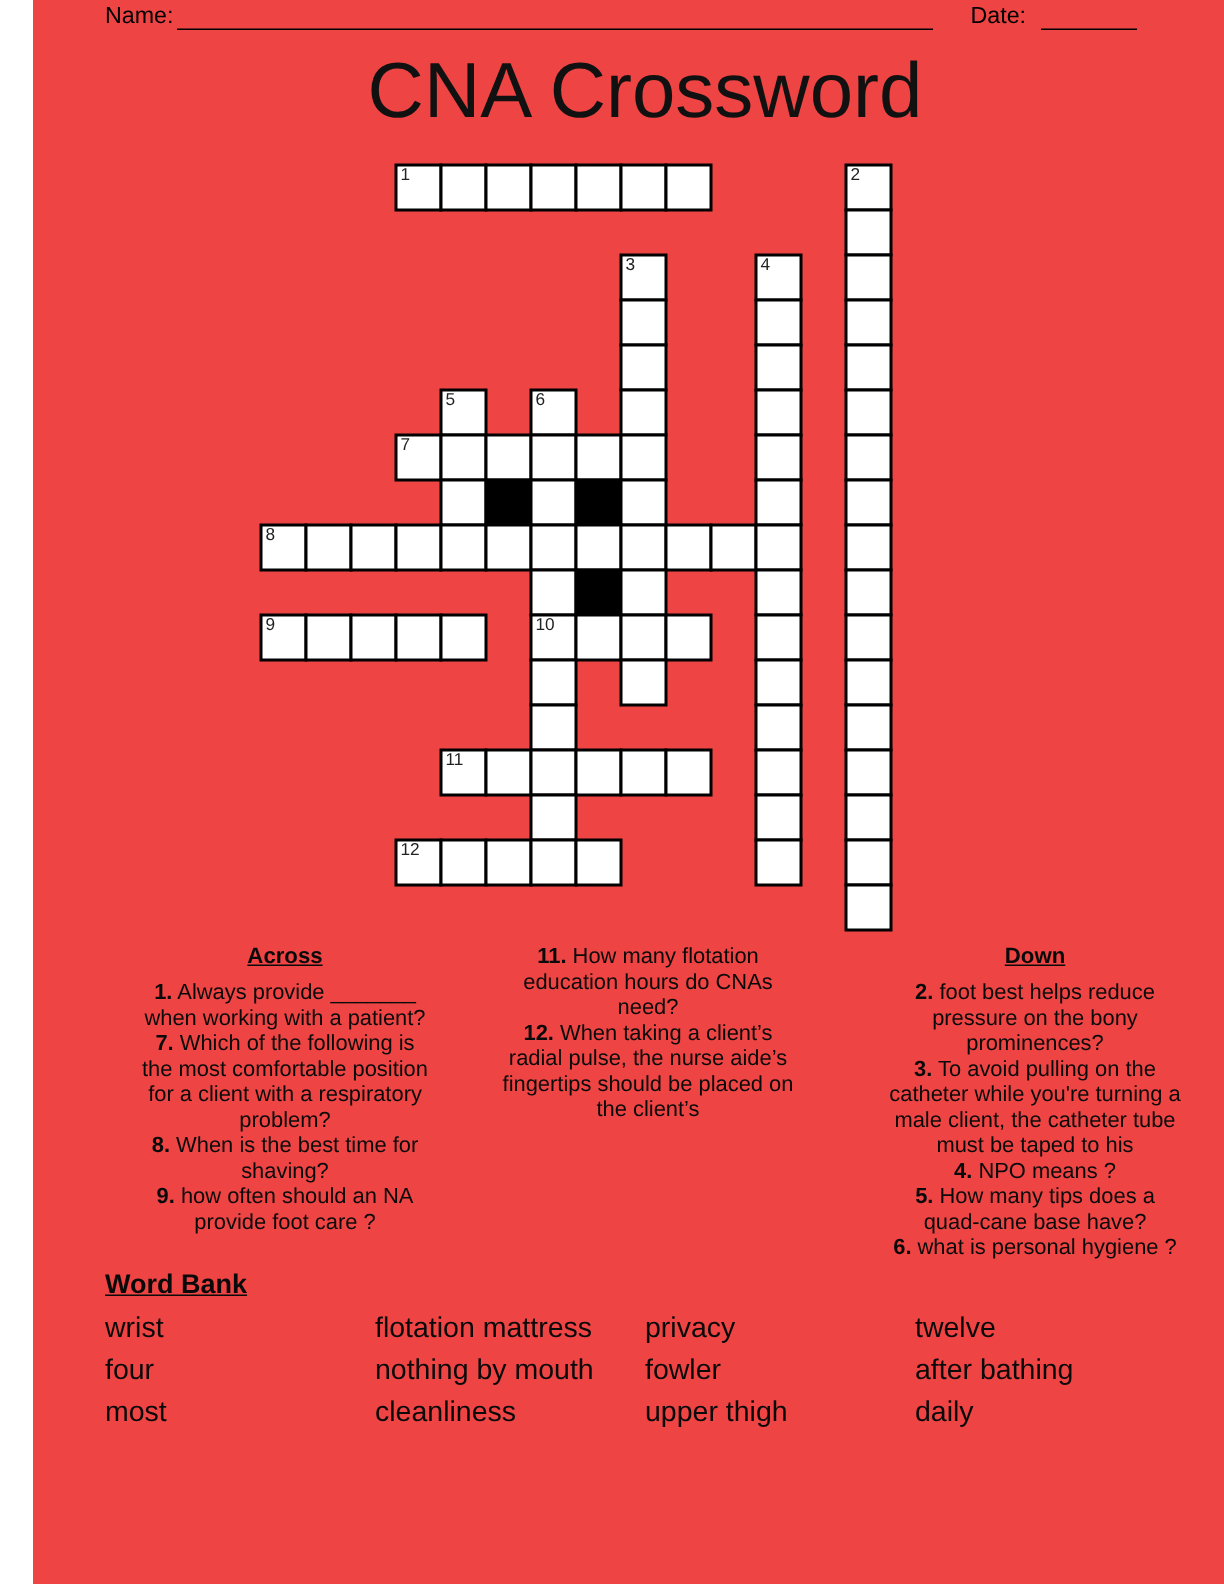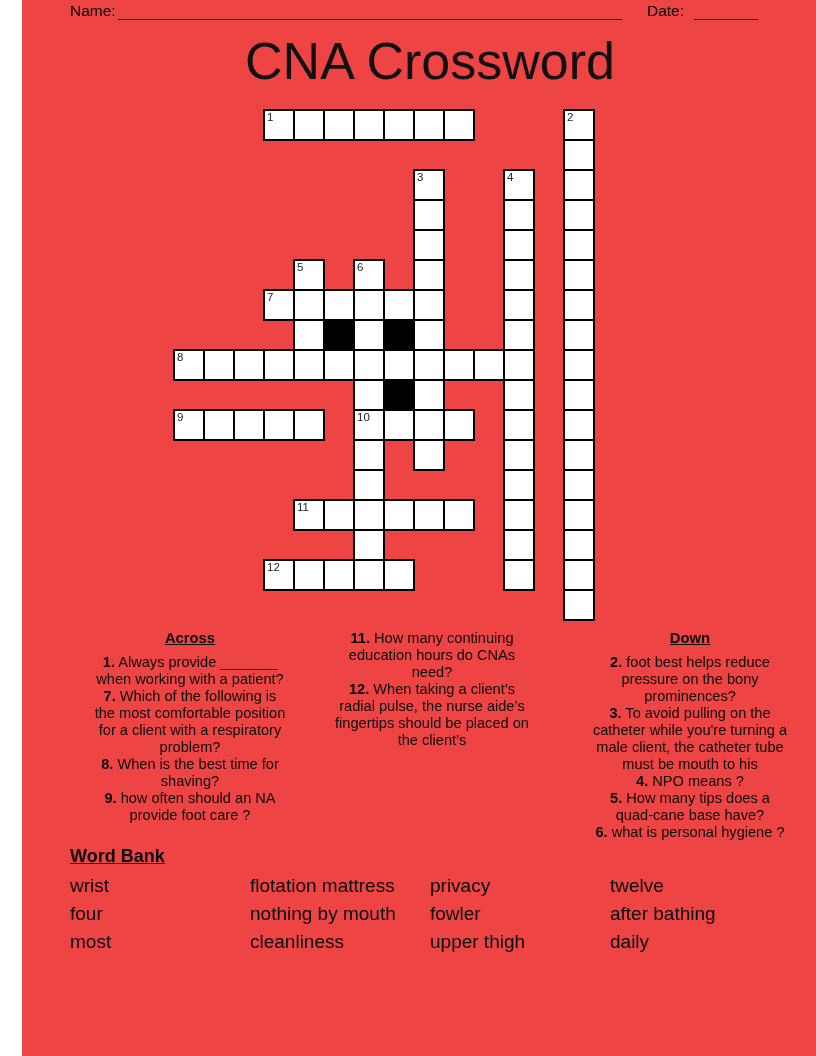--- a/index.html
+++ b/index.html
@@ -189,40 +189,40 @@
 problem?</span></div>
         <div class="clue"><b class="clue-num">8.</b> <span class="clue-text">When is the best time for
 shaving?</span></div>
         <div class="clue"><b class="clue-num">9.</b> <span class="clue-text">how often should an NA
 provide foot care ?</span></div>
       </div>
   </div>
 
   <div class="clue-col col2">
     <div class="clue-list">
-        <div class="clue"><b class="clue-num">11.</b> <span class="clue-text">How many continuing
+        <div class="clue"><b class="clue-num">11.</b> <span class="clue-text">How many flotation
 education hours do CNAs
 need?</span></div>
         <div class="clue"><b class="clue-num">12.</b> <span class="clue-text">When taking a client’s
 radial pulse, the nurse aide’s
 fingertips should be placed on
 the client’s</span></div>
       </div>
   </div>
 
   <div class="clue-col col3">
     <div class="clue-head">Down</div>
     <div class="clue-list">
         <div class="clue"><b class="clue-num">2.</b> <span class="clue-text">foot best helps reduce
 pressure on the bony
 prominences?</span></div>
         <div class="clue"><b class="clue-num">3.</b> <span class="clue-text">To avoid pulling on the
 catheter while you're turning a
 male client, the catheter tube
-must be mouth to his</span></div>
+must be taped to his</span></div>
         <div class="clue"><b class="clue-num">4.</b> <span class="clue-text">NPO means ?</span></div>
         <div class="clue"><b class="clue-num">5.</b> <span class="clue-text">How many tips does a
 quad-cane base have?</span></div>
         <div class="clue"><b class="clue-num">6.</b> <span class="clue-text">what is personal hygiene ?</span></div>
       </div>
   </div>
 
   <div class="wb-head">Word Bank</div>
   <div class="wb-cols">
       <div class="wb-col wb-col-0">

